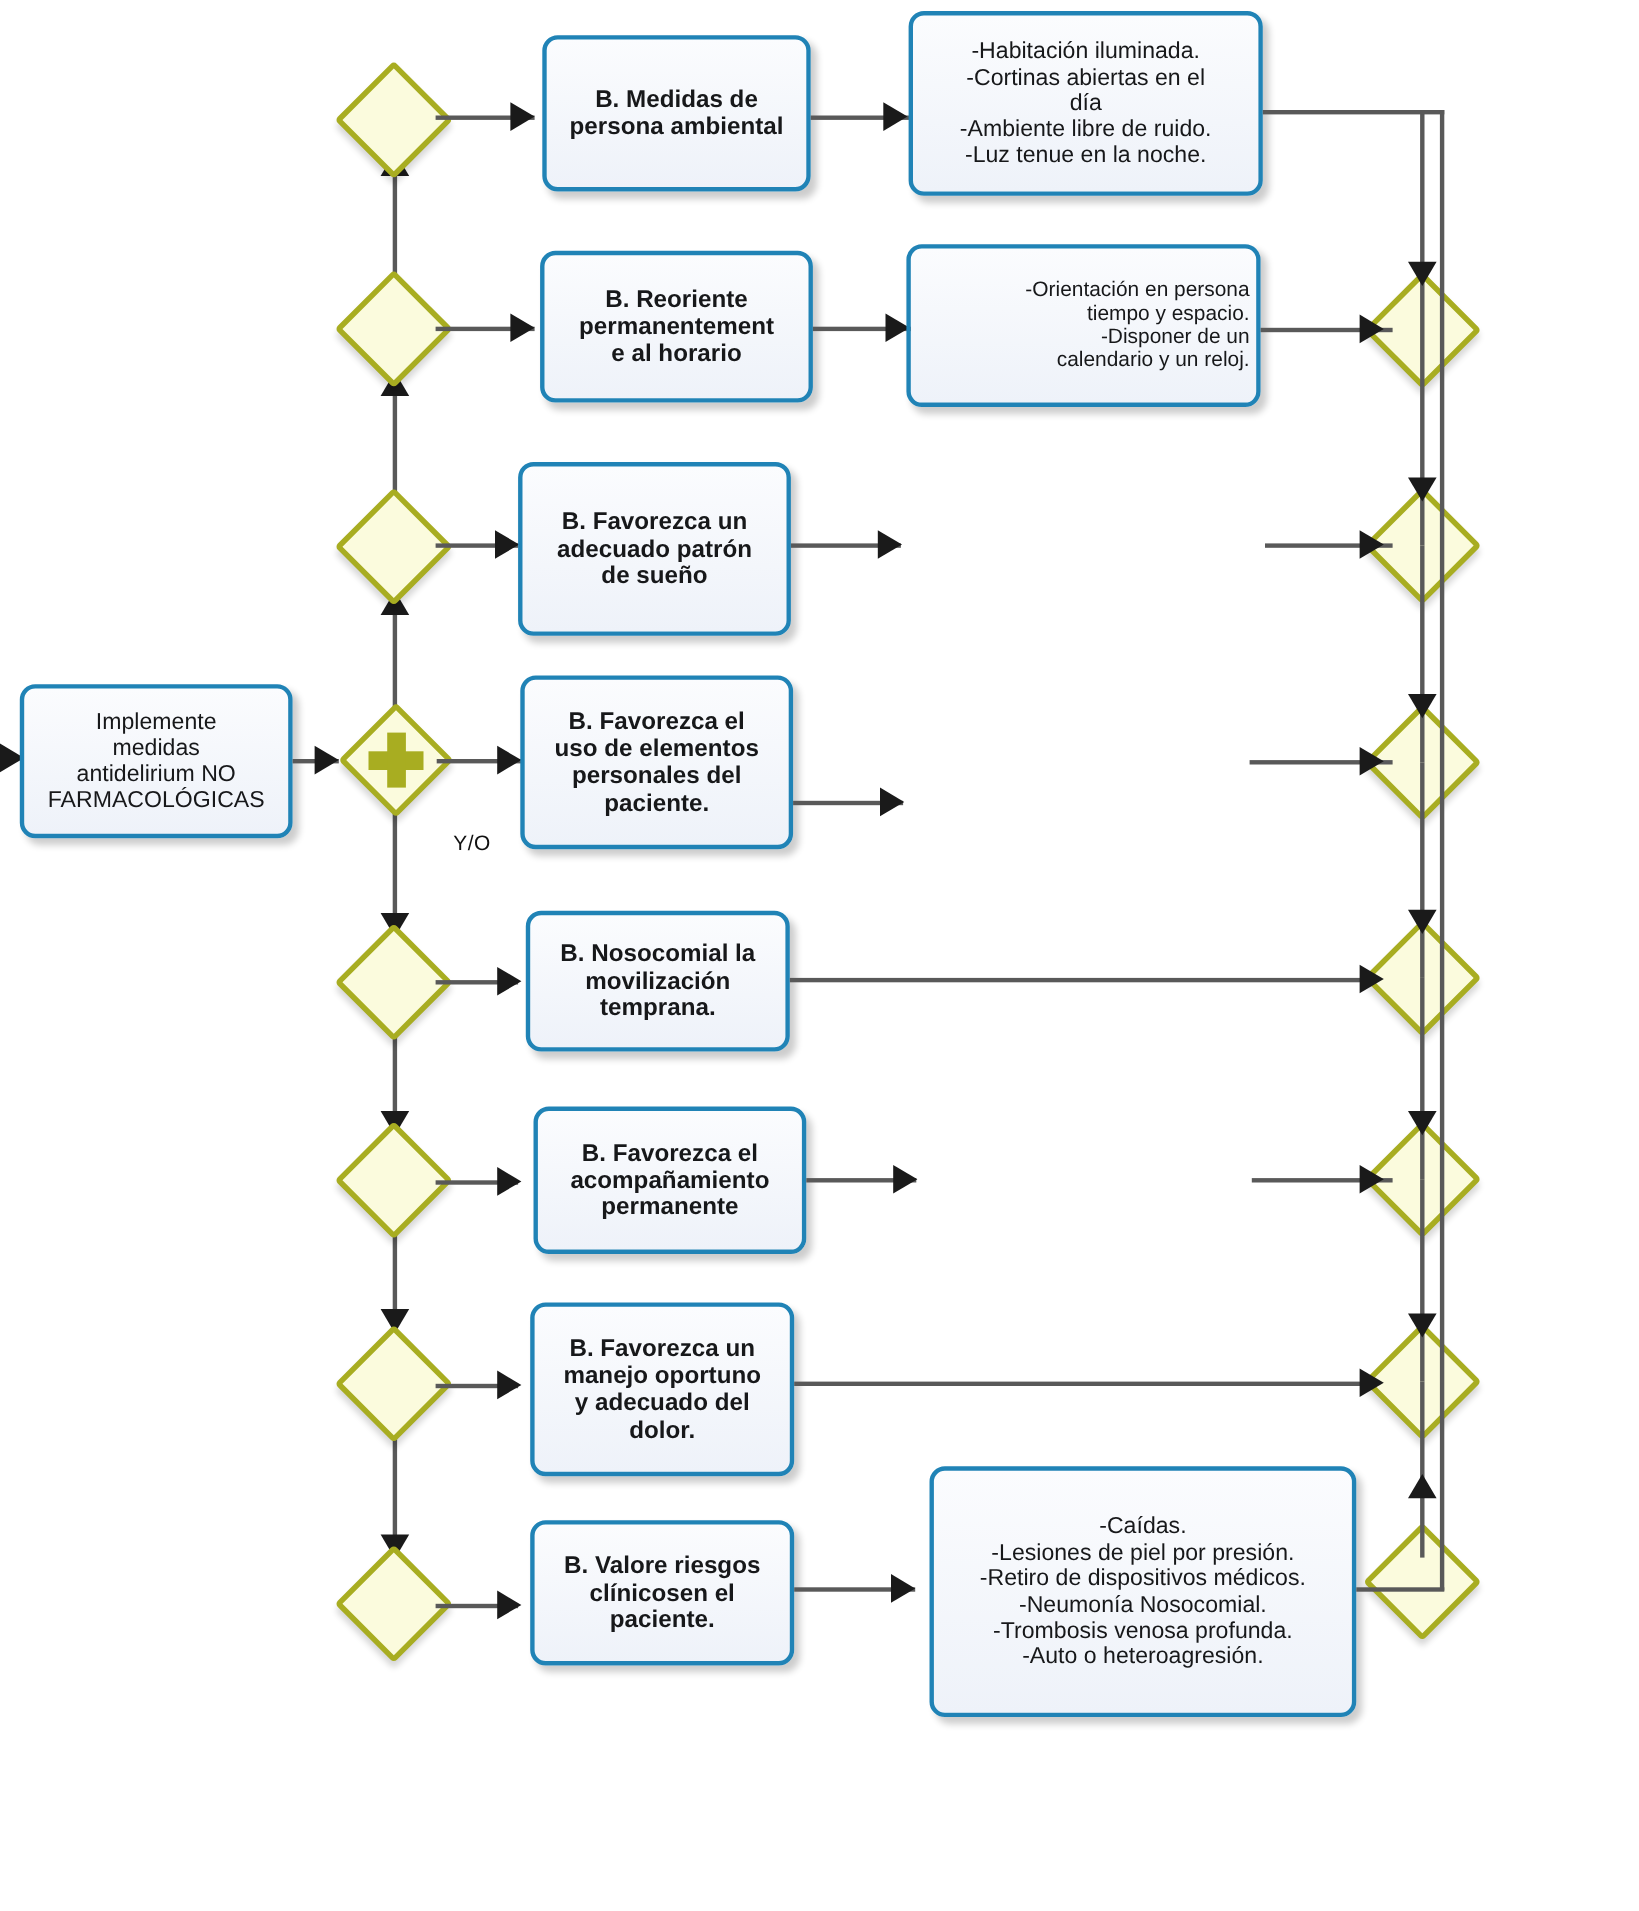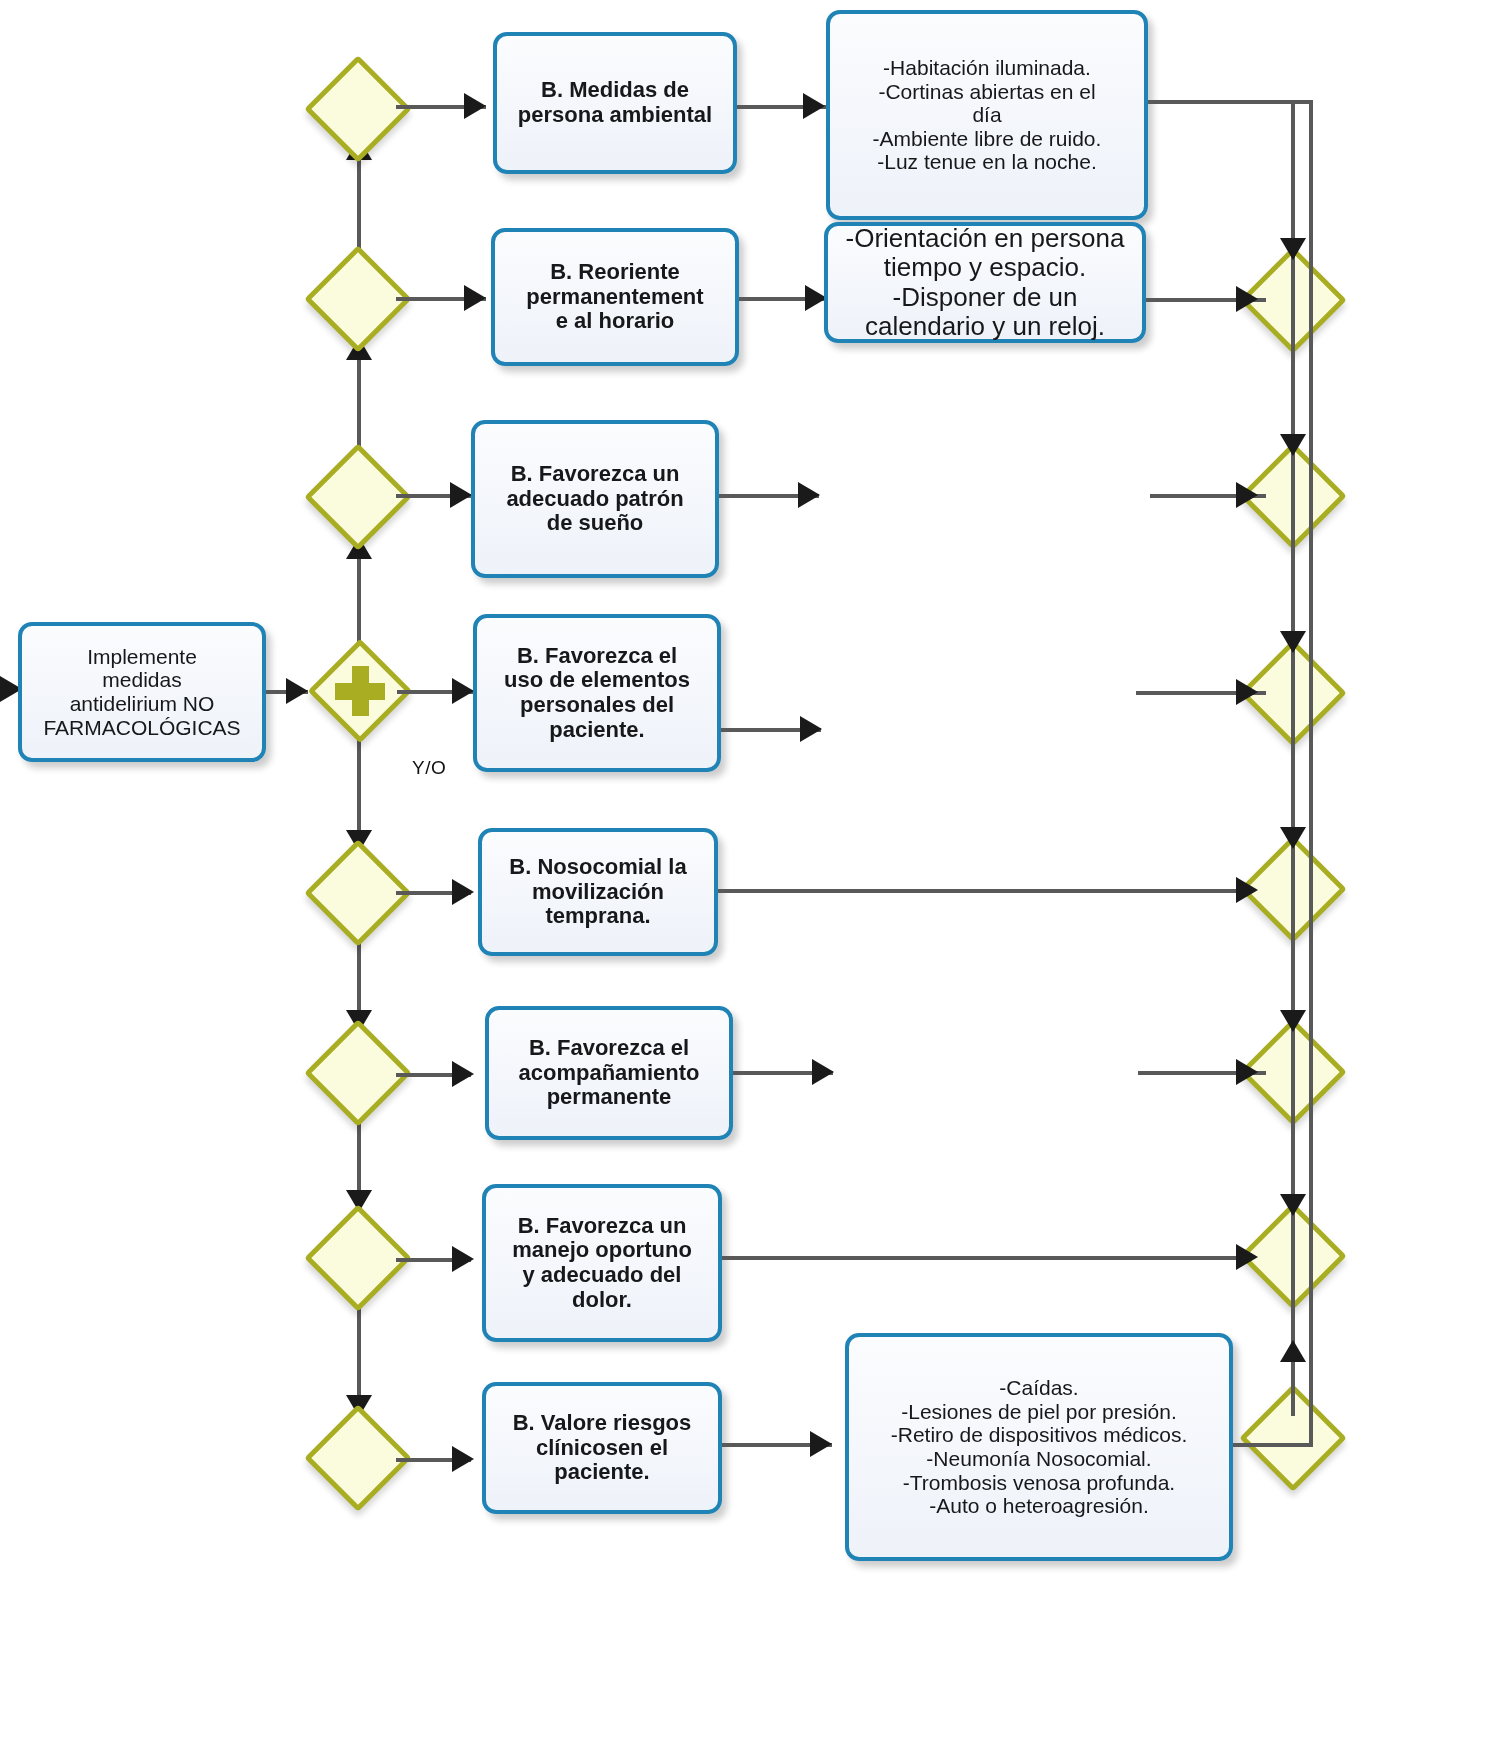--- a/index.html
+++ b/index.html
@@ -99,38 +99,38 @@
   <div class="ylabel" style="left:412px;top:757px;">Y/O</div>
 
   <div class="ln h" style="left:396px;top:105px;width:90px;"></div>
   <div class="arrow right" style="left:464px;top:93px;"></div>
   <div class="node bold" style="left:493px;top:32px;width:244px;height:142px;font-size:22px;">
     <span class="txt">B. Medidas de
 persona ambiental</span>
   </div>
   <div class="ln h" style="left:737px;top:105px;width:90px;"></div>
   <div class="arrow right" style="left:803px;top:93px;"></div>
-  <div class="node" style="left:826px;top:10px;width:322px;height:210px;font-size:21px;">
+  <div class="node" style="left:826px;top:10px;width:322px;height:168px;font-size:21px;">
     <span class="txt">-Habitación iluminada.
 -Cortinas abiertas en el
 día
 -Ambiente libre de ruido.
 -Luz tenue en la noche.</span>
   </div>
 
   <div class="ln h" style="left:396px;top:297px;width:90px;"></div>
   <div class="arrow right" style="left:464px;top:285px;"></div>
   <div class="node bold" style="left:491px;top:228px;width:248px;height:138px;font-size:22px;">
     <span class="txt">B. Reoriente
 permanentement
 e al horario</span>
   </div>
   <div class="ln h" style="left:739px;top:297px;width:90px;"></div>
   <div class="arrow right" style="left:805px;top:285px;"></div>
-  <div class="node" style="left:824px;top:222px;width:322px;height:121px;font-size:26px;">
+  <div class="node" style="left:824px;top:222px;width:322px;height:148px;font-size:19px;text-align:right;">
     <span class="txt">-Orientación en persona
 tiempo y espacio.
 -Disponer de un
 calendario y un reloj.</span>
   </div>
 
   <div class="ln h" style="left:396px;top:494px;width:75px;"></div>
   <div class="arrow right" style="left:450px;top:482px;"></div>
   <div class="node bold" style="left:471px;top:420px;width:248px;height:158px;font-size:22px;">
     <span class="txt">B. Favorezca un

